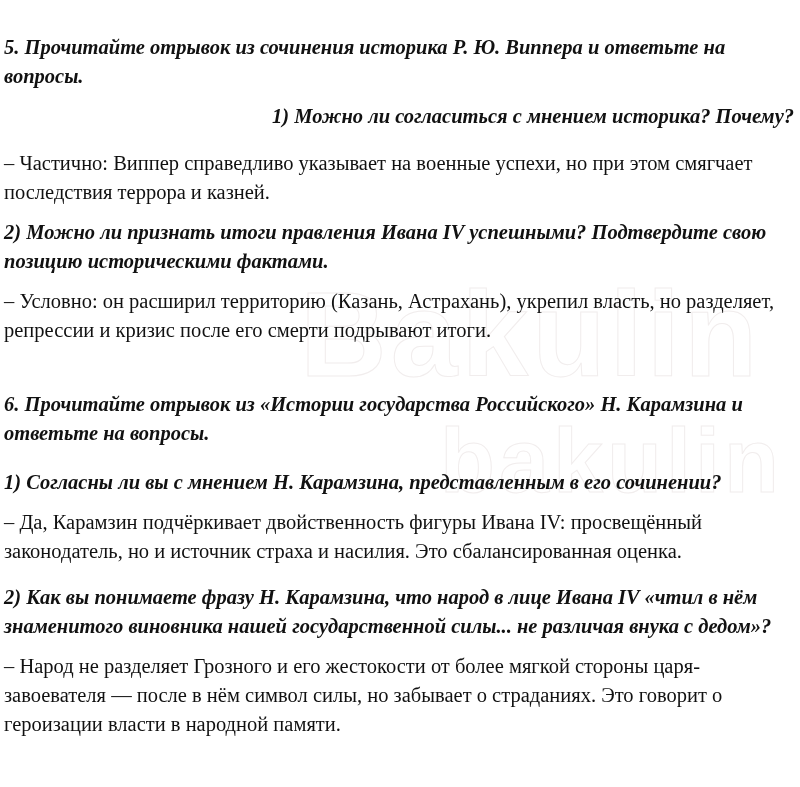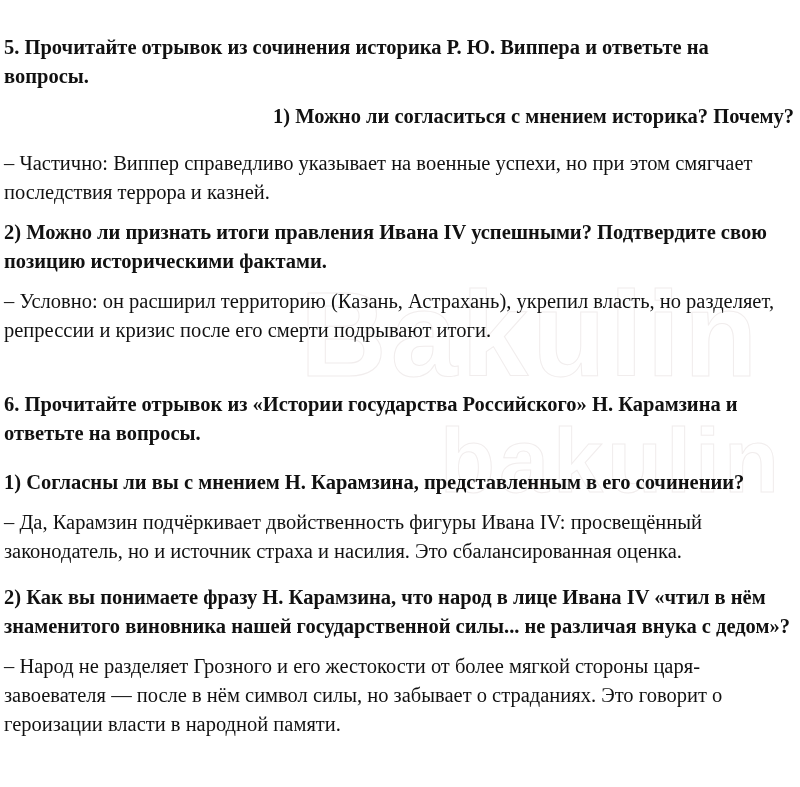--- a/index.html
+++ b/index.html
@@ -35,21 +35,21 @@
       position: relative;
       z-index: 1;
       padding: 0 0 0 4px;
     }
     .section { position: absolute; left: 4px; right: 6px; }
     .p {
       margin: 0;
       font-size: 20.5px;
       line-height: 29px;
     }
-    .q { font-weight: 700; }
+    .q { font-weight: 700; font-style: italic; }
     .a { font-weight: 400; }
   </style>
 </head>
 <body>
 
 <div class="watermark">
   <span class="wm-text" style="left:300px; top:265px;">Bakulin</span>
   <span class="wm-text" style="left:440px; top:410px; font-size:90px;">bakulin</span>
 </div>
 

